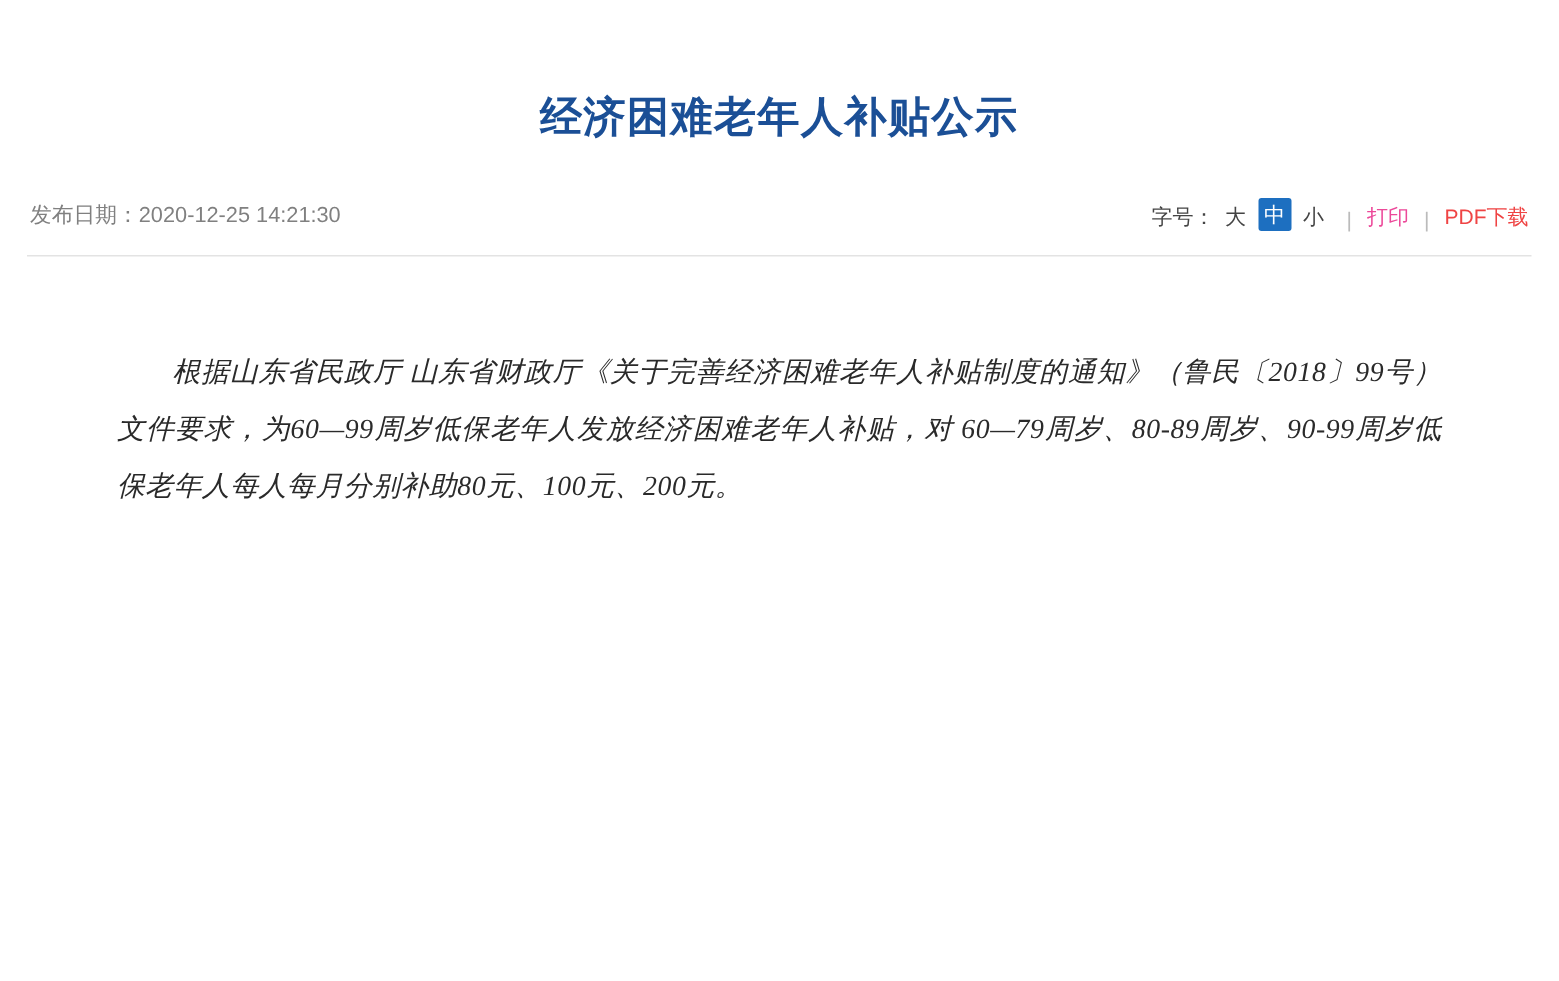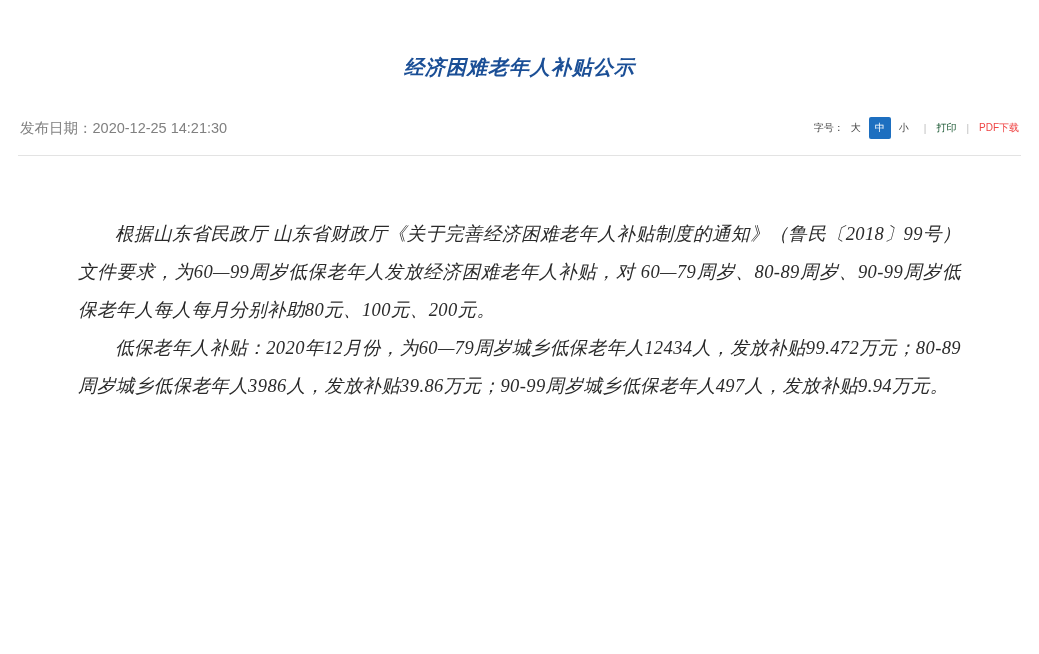--- a/index.html
+++ b/index.html
@@ -15,48 +15,47 @@
     color: #333333;
   }
   .page {
     position: relative;
     width: 1039px;
     height: 654px;
     background: #ffffff;
   }
   .doc-title {
     text-align: center;
-    font-size: 20px;
+    font-size: 28px;
     font-weight: bold;
     color: #1b4f96;
     letter-spacing: 1px;
     padding-top: 42px;
     line-height: 1.2;
     font-family: "Liberation Sans", sans-serif;
-    font-style: italic;
   }
   .meta-bar {
     position: relative;
     margin-top: 30px;
     height: 38px;
     padding: 0 20px 0 20px;
     display: flex;
     align-items: center;
     justify-content: space-between;
   }
   .publish-date {
     font-size: 14.5px;
     color: #808080;
     font-family: "Liberation Sans", sans-serif;
     white-space: nowrap;
   }
   .tools {
     display: flex;
-    align-items: center;
-    font-size: 10px;
+    align-items: flex-end;
+    font-size: 14px;
     color: #555555;
     white-space: nowrap;
   }
   .tools .label {
     color: #444444;
     margin-right: 2px;
   }
   .size-btn {
     display: inline-block;
     padding: 0 5px;
@@ -72,21 +71,21 @@
     text-align: center;
     padding: 0;
     margin: 0 3px;
     border-radius: 2px;
   }
   .sep {
     color: #bbbbbb;
     margin: 0 10px;
   }
   .print-link {
-    color: #14532d;
+    color: #ec4899;
     cursor: pointer;
     text-decoration: none;
   }
   .pdf-link {
     color: #ef4444;
     cursor: pointer;
     text-decoration: none;
   }
   .divider {
     border-top: 1px solid #e3e3e3;
@@ -127,16 +126,15 @@
       <a class="print-link">打印</a>
       <span class="sep">|</span>
       <a class="pdf-link">PDF下载</a>
     </div>
   </div>
 
   <div class="divider"></div>
 
   <div class="article">
     <p>根据山东省民政厅 山东省财政厅《关于完善经济困难老年人补贴制度的通知》（鲁民〔2018〕99号）文件要求，为60—99周岁低保老年人发放经济困难老年人补贴，对 60—79周岁、80-89周岁、90-99周岁低保老年人每人每月分别补助80元、100元、200元。</p>
-    <p>低保老年人补贴：2020年12月份，为60—79周岁城乡低保老年人12434人，发放补贴99.472万元；80-89周岁城乡低保老年人3986人，发放补贴39.86万元；90-99周岁城乡低保老年人497人，发放补贴9.94万元。</p>
   </div>
 
 </div>
 
 </body></html>

